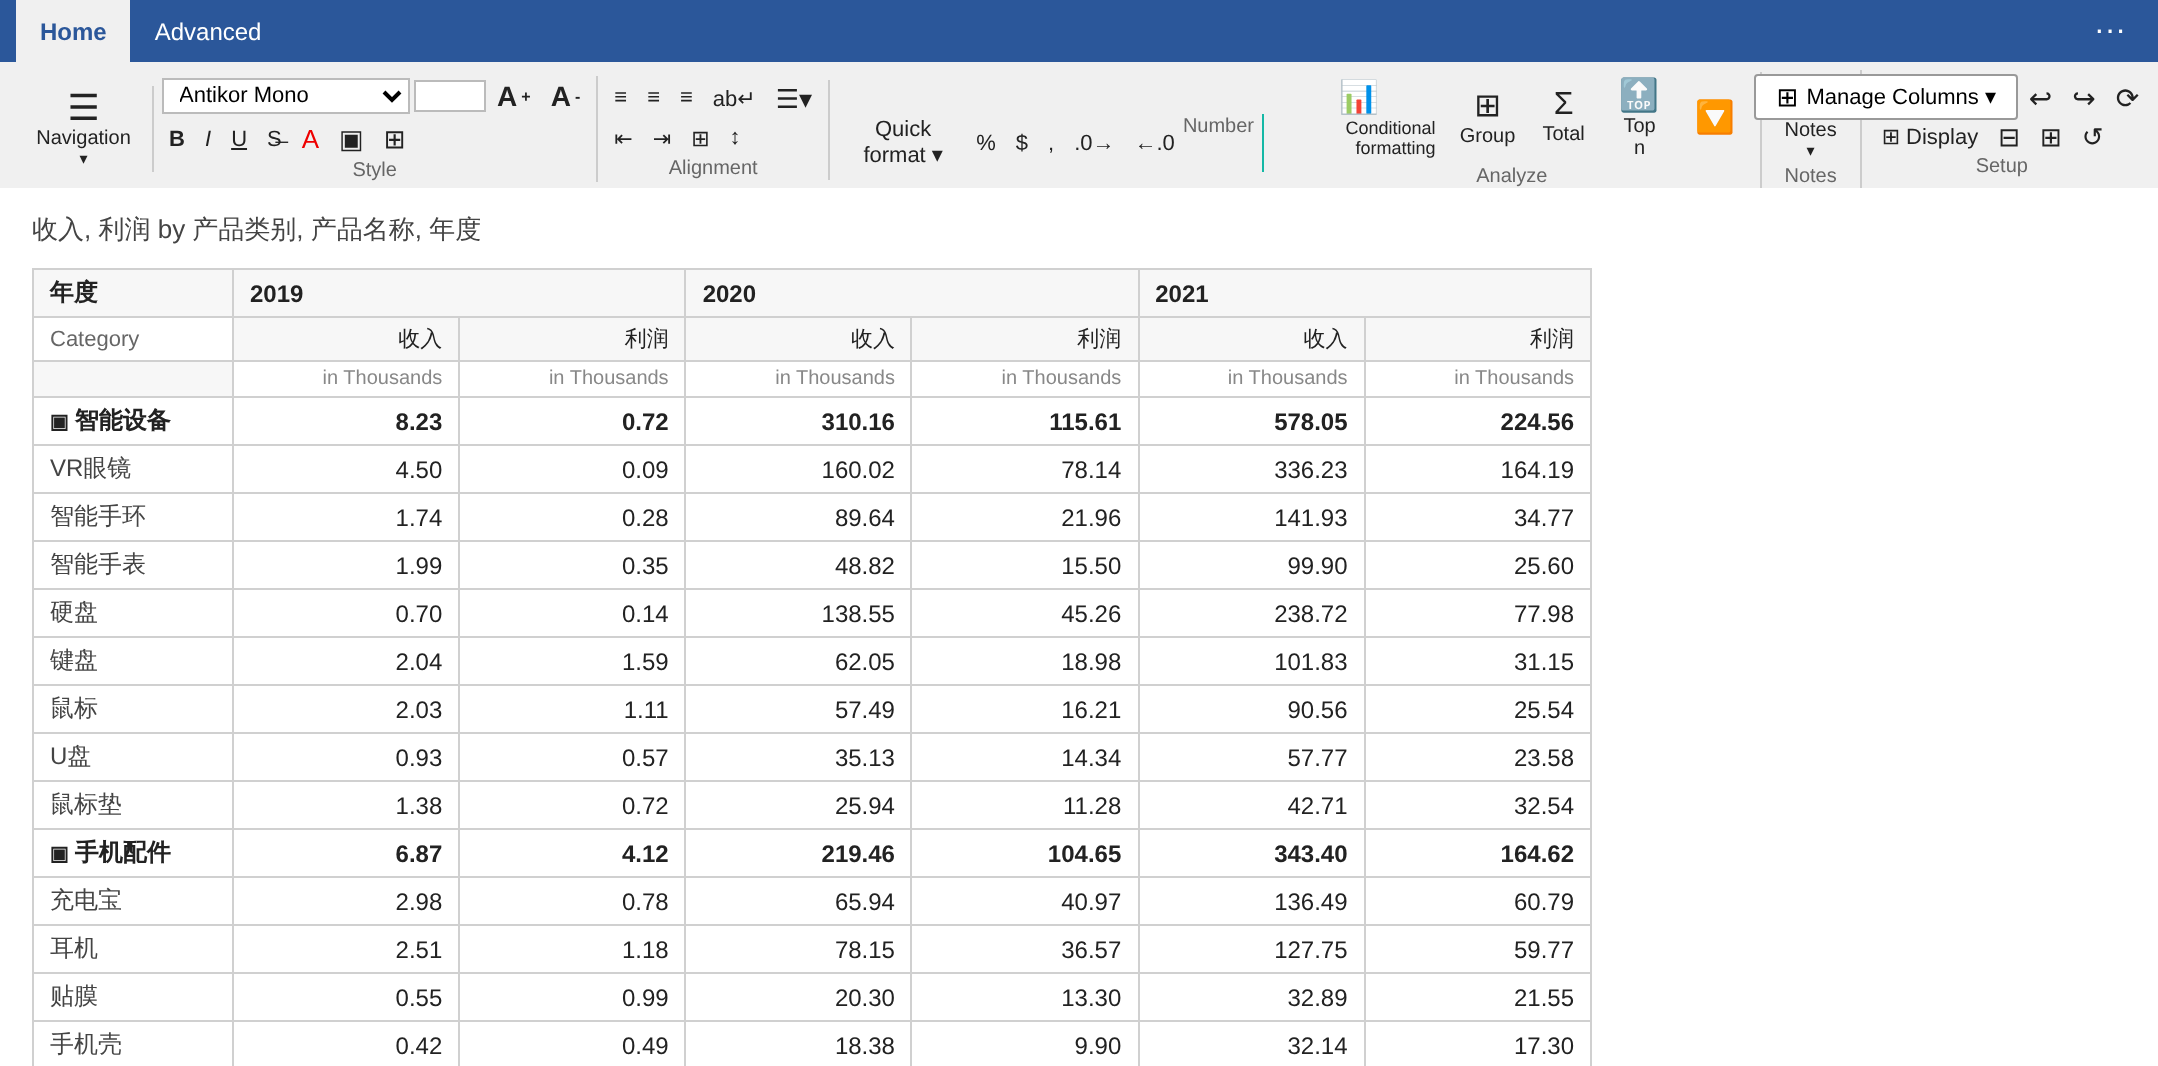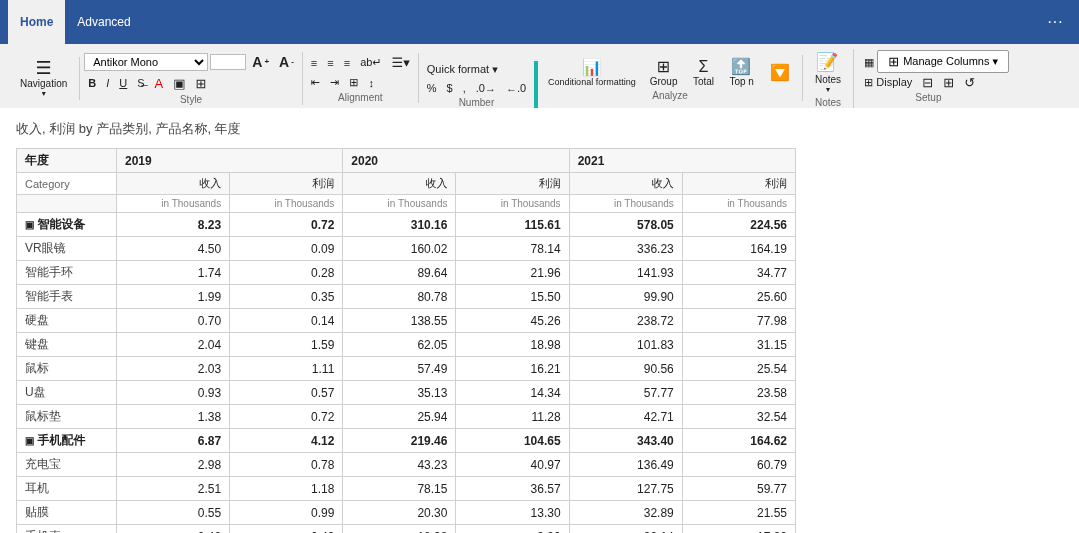--- a/index.html
+++ b/index.html
@@ -2,21 +2,21 @@
 <html><head>
   <meta charset="utf-8">
   <style>
     * { box-sizing: border-box; margin: 0; padding: 0; }
     body { font-family: 'Segoe UI', Arial, sans-serif; font-size: 12px; background: #f0f0f0; color: #222; }
 
     
     .top-tabs {
       display: flex;
       background: #2b579a;
-      height: 44px;
+      height: 31px;
       align-items: center;
       padding: 0 8px;
     }
     .top-tab {
       color: white;
       font-size: 12px;
       padding: 4px 12px;
       cursor: pointer;
       height: 100%;
       display: flex;
@@ -231,21 +231,21 @@
     </div>
     <div class="ribbon-row" style="margin-top:2px;">
       <button class="ribbon-btn">⇤</button>
       <button class="ribbon-btn">⇥</button>
       <button class="ribbon-btn">⊞</button>
       <button class="ribbon-btn">↕</button>
     </div>
     <div style="font-size:10px;color:#666;text-align:center;margin-top:1px;">Alignment</div>
   </div>
 
-  <div style="display:flex;flex-direction:column;padding:0 4px;border-right:4px solid #14b8a6;margin-top:13px;">
+  <div style="display:flex;flex-direction:row;padding:0 4px;border-right:1px solid #14b8a6;margin-top:13px;">
     <div class="ribbon-row">
       <button class="ribbon-btn">Quick format ▾</button>
     </div>
     <div class="ribbon-row" style="margin-top:2px;">
       <button class="ribbon-btn">%</button>
       <button class="ribbon-btn">$</button>
       <button class="ribbon-btn">,</button>
       <button class="ribbon-btn">.0→</button>
       <button class="ribbon-btn">←.0</button>
     </div>
@@ -369,21 +369,21 @@
           <td class="num-cell">0.28</td>
           <td class="num-cell">89.64</td>
           <td class="num-cell">21.96</td>
           <td class="num-cell">141.93</td>
           <td class="num-cell">34.77</td>
         </tr>
         <tr>
           <td class="row-label">智能手表</td>
           <td class="num-cell">1.99</td>
           <td class="num-cell">0.35</td>
-          <td class="num-cell">80.78</td>
+          <td class="num-cell">48.82</td>
           <td class="num-cell">15.50</td>
           <td class="num-cell">99.90</td>
           <td class="num-cell">25.60</td>
         </tr>
         <tr>
           <td class="row-label">硬盘</td>
           <td class="num-cell">0.70</td>
           <td class="num-cell">0.14</td>
           <td class="num-cell">138.55</td>
           <td class="num-cell">45.26</td>
@@ -432,21 +432,21 @@
           <td class="num-cell-bold">4.12</td>
           <td class="num-cell-bold">219.46</td>
           <td class="num-cell-bold">104.65</td>
           <td class="num-cell-bold">343.40</td>
           <td class="num-cell-bold">164.62</td>
         </tr>
         <tr>
           <td class="row-label">充电宝</td>
           <td class="num-cell">2.98</td>
           <td class="num-cell">0.78</td>
-          <td class="num-cell">43.23</td>
+          <td class="num-cell">65.94</td>
           <td class="num-cell">40.97</td>
           <td class="num-cell">136.49</td>
           <td class="num-cell">60.79</td>
         </tr>
         <tr>
           <td class="row-label">耳机</td>
           <td class="num-cell">2.51</td>
           <td class="num-cell">1.18</td>
           <td class="num-cell">78.15</td>
           <td class="num-cell">36.57</td>

